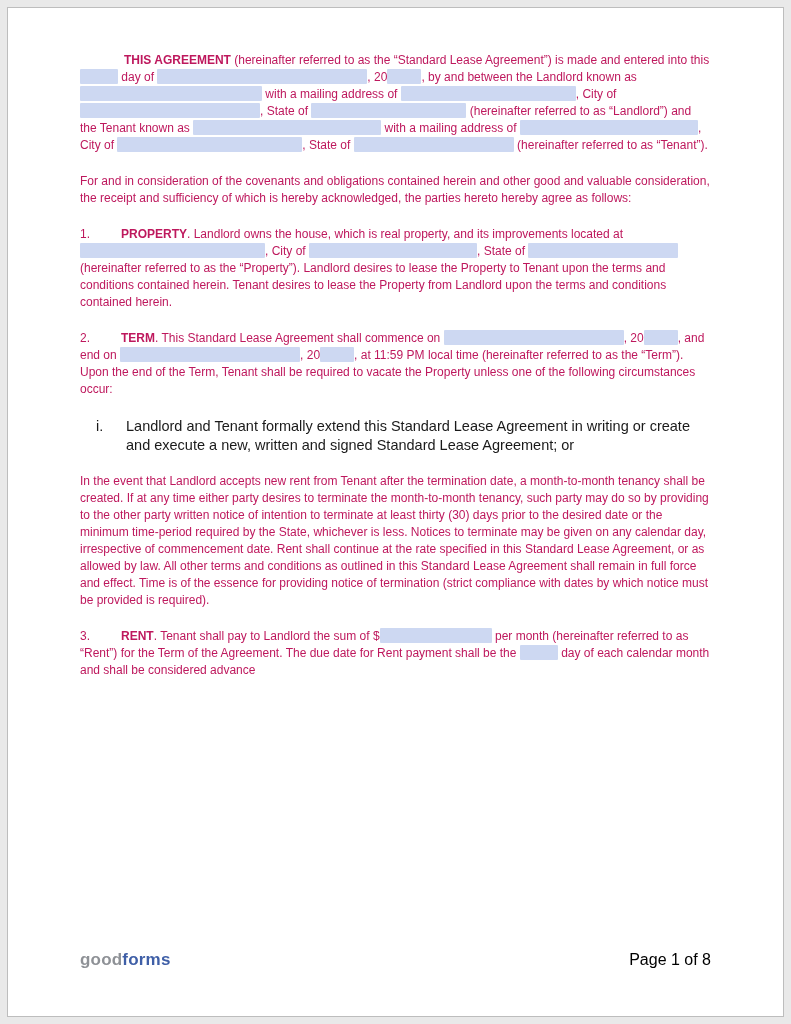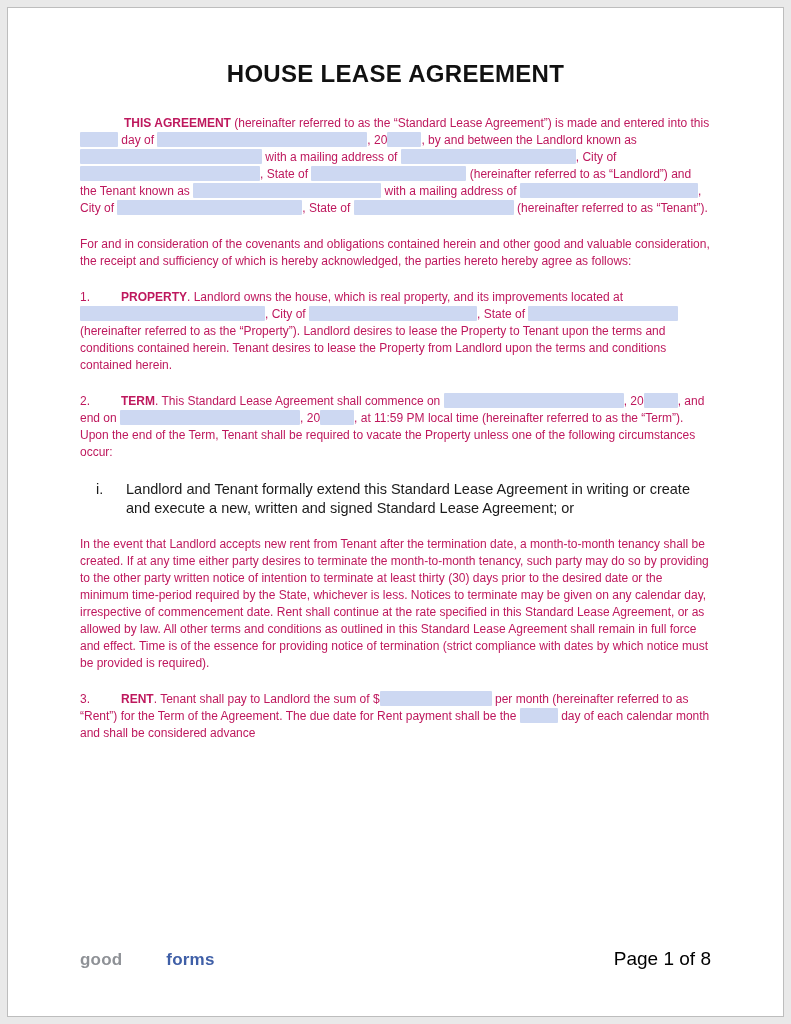--- a/index.html
+++ b/index.html
@@ -55,30 +55,29 @@
     left: 72px;
     right: 72px;
     bottom: 46px;
     display: flex;
     justify-content: space-between;
     align-items: baseline;
   }
 
   .logo { font-size: 17px; font-weight: 700; letter-spacing: 0.2px; }
   .logo-free  { color: var(--logo-gray, #8e9196); }
-  .logo-forms { color: var(--logo-blue, #3f5fa7); margin-left: 44px; }
+  .logo-forms { color: var(--logo-blue, #3f5fa7); }
 
-  .page-label { font-size: 19px; color: #000; }
+  .page-label { font-size: 16px; color: #000; }
 </style>
 </head>
 <body>
 
 <div class="page">
 
-  <h1 class="doc-title">HOUSE LEASE AGREEMENT</h1>
 
   <p class="para"><span class="tab" style="width: 44px;"></span><b>THIS AGREEMENT</b> (hereinafter referred to as the “Standard Lease Agreement”) is made and entered into this <span class="blank" style="width: 38px;"></span> day of <span class="blank" style="width: 210px;"></span>, 20<span class="blank" style="width: 34px;"></span>, by and between the Landlord known as <span class="blank" style="width: 182px;"></span> with a mailing address of <span class="blank" style="width: 175px;"></span>, City of <span class="blank" style="width: 180px;"></span>, State of <span class="blank" style="width: 155px;"></span> (hereinafter referred to as “Landlord”) and the Tenant known as <span class="blank" style="width: 188px;"></span> with a mailing address of <span class="blank" style="width: 178px;"></span>, City of <span class="blank" style="width: 185px;"></span>, State of <span class="blank" style="width: 160px;"></span> (hereinafter referred to as “Tenant”).</p>
 
   <p class="para">For and in consideration of the covenants and obligations contained herein and other good and valuable consideration, the receipt and sufficiency of which is hereby acknowledged, the parties hereto hereby agree as follows:</p>
 
   <p class="para">1.<span class="tab" style="width: 31px;"></span><b>PROPERTY</b>. Landlord owns the house, which is real property, and its improvements located at <span class="blank" style="width: 185px;"></span>, City of <span class="blank" style="width: 168px;"></span>, State of <span class="blank" style="width: 150px;"></span> (hereinafter referred to as the “Property”). Landlord desires to lease the Property to Tenant upon the terms and conditions contained herein. Tenant desires to lease the Property from Landlord upon the terms and conditions contained herein.</p>
 
   <p class="para">2.<span class="tab" style="width: 31px;"></span><b>TERM</b>. This Standard Lease Agreement shall commence on <span class="blank" style="width: 180px;"></span>, 20<span class="blank" style="width: 34px;"></span>, and end on <span class="blank" style="width: 180px;"></span>, 20<span class="blank" style="width: 34px;"></span>, at 11:59 PM local time (hereinafter referred to as the “Term”). Upon the end of the Term, Tenant shall be required to vacate the Property unless one of the following circumstances occur:</p>
 
   <div class="list">

